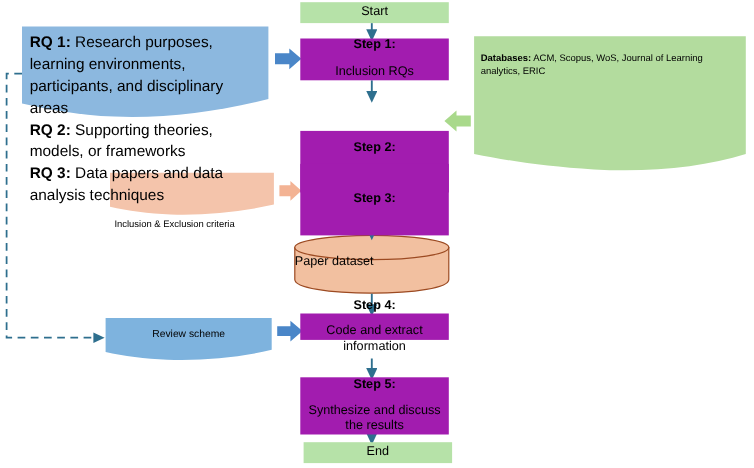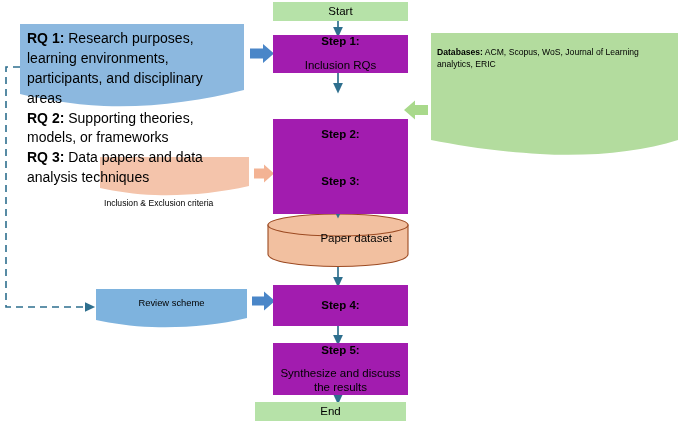--- a/index.html
+++ b/index.html
@@ -49,21 +49,21 @@
     display: block;
   }
   .node-step .step-body {
     display: block;
   }
 
   
   .cylinder-label {
     position: absolute;
     width: 124px;
-    text-align: right;
+    text-align: left;
     font-size: 11.5px;
     color: #000000;
   }
 
   
   .note-text {
     position: absolute;
     box-sizing: border-box;
     color: #000000;
   }
@@ -152,30 +152,31 @@
   </div>
 
   <div class="node node-step" style="left:273px; top:149px; width:135px; height:65px; padding:16px 8px;">
     <span class="step-title">Step 3:</span>
   </div>
 
   <div class="cylinder-label" style="left:268px; top:232px;">
     <span>Paper dataset</span>
   </div>
 
-  <div class="node node-step" style="left:273px; top:285px; width:135px; height:41px; padding:0 6px;">
+  <div class="node node-step" style="left:273px; top:285px; width:135px; height:24px; padding:0 6px;">
     <span class="step-title">Step 4:</span>
+    <span class="step-body">Code and extract information</span>
   </div>
 
   <div class="node node-step" style="left:273px; top:343px; width:135px; height:52px; padding:0 4px;">
     <span class="step-title">Step 5:</span>
     <span class="step-body">Synthesize and discuss the results</span>
   </div>
 
-  <div class="node node-terminal" style="left:255px; top:402px; width:151px; height:19px;">
+  <div class="node node-terminal" style="left:276px; top:402px; width:135px; height:19px;">
     <span>End</span>
   </div>
 
   <div class="note-text note-rq" style="left:27px; top:29px; width:212px;">
     <div>
       <b>RQ 1:</b><span> Research purposes, learning environments, participants, and disciplinary areas</span>
     </div>
     <div>
       <b>RQ 2:</b><span> Supporting theories, models, or frameworks</span>
     </div>

